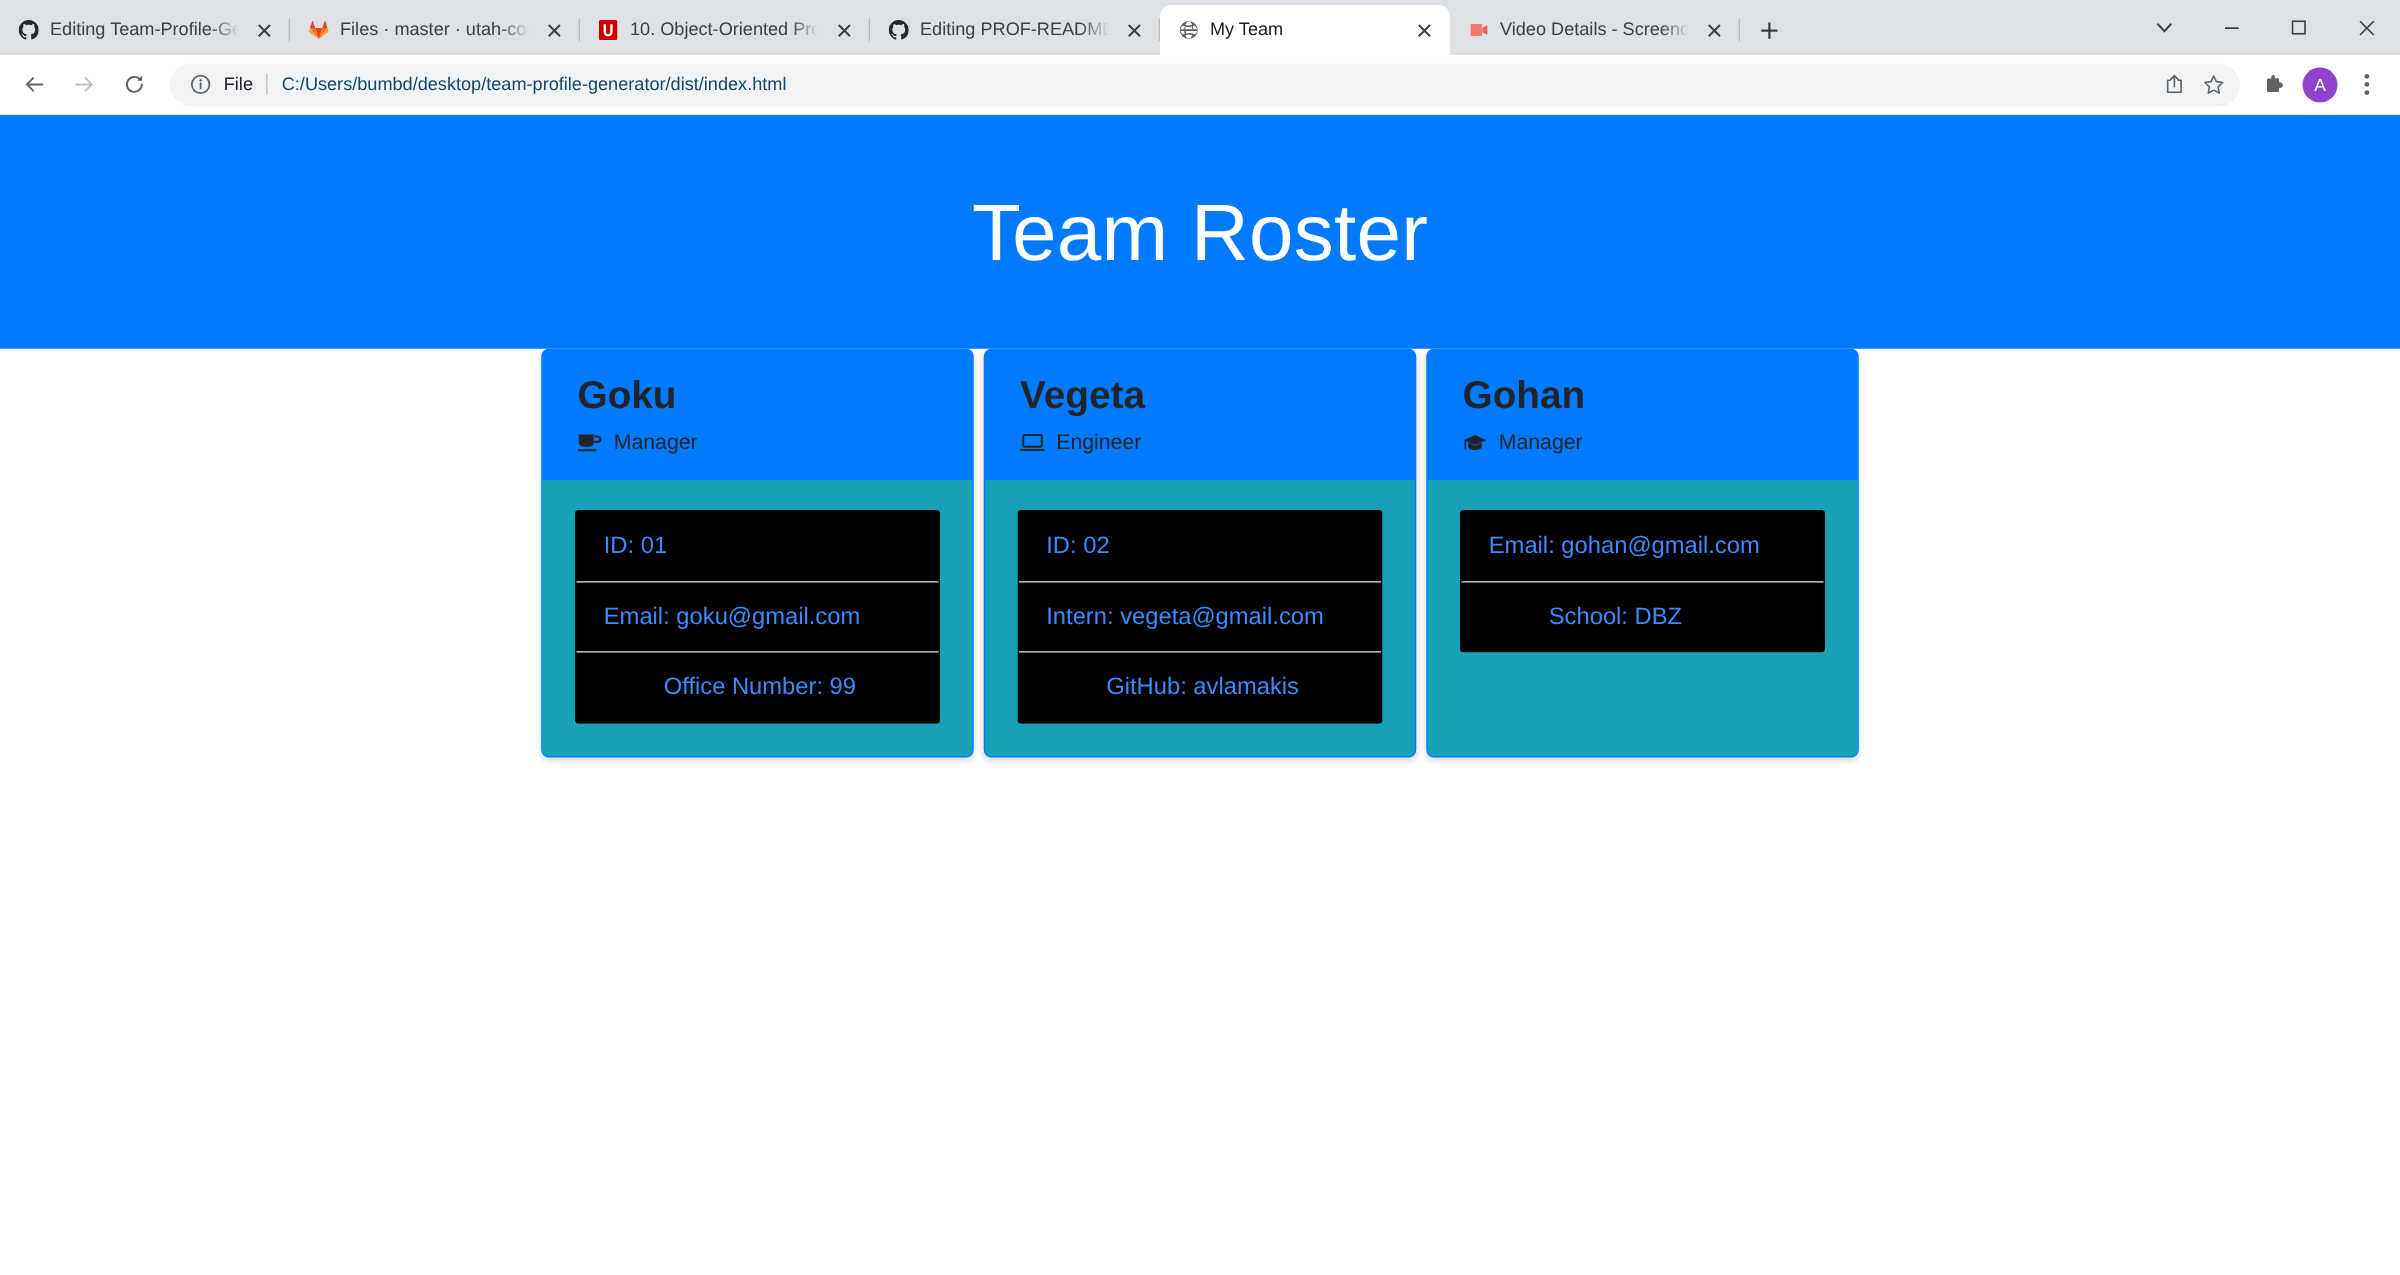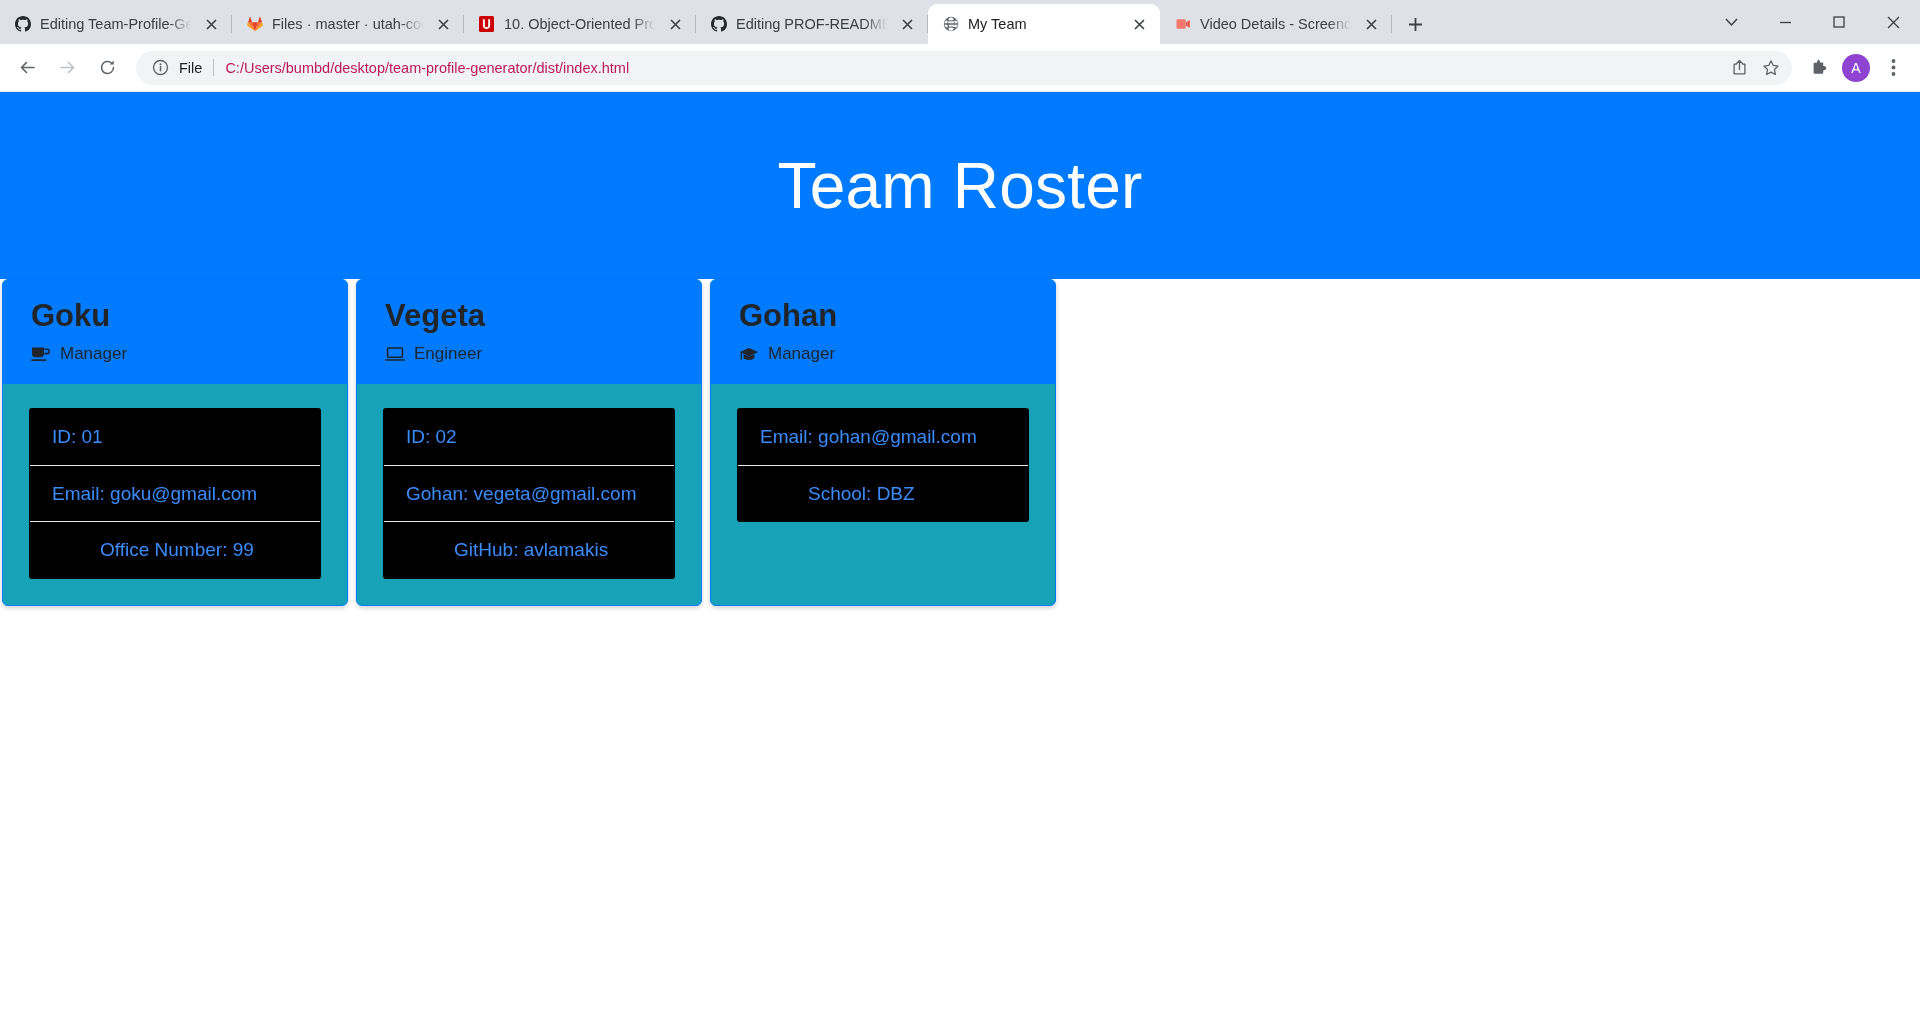--- a/index.html
+++ b/index.html
@@ -101,21 +101,21 @@
     padding: 0 6px 0 14px;
     min-width: 0;
     justify-content: space-between;
   }
   .omni-info { width:20px; height:20px; flex:0 0 20px; color:#5f6368; display:flex; align-items:center; justify-content:center; }
   .omni-scheme {
     font-size: 14.5px; color:#202124; margin-left:9px; white-space:nowrap;
   }
   .omni-div { width:1px; height:17px; background:#bdc1c6; margin:0 11px; flex:0 0 1px; }
   .omni-url {
-    font-size: 14.5px; color:#be185d; white-space:nowrap; overflow:hidden;
+    font-size: 14.5px; color:#0c4a6e; white-space:nowrap; overflow:hidden;
     flex: 1 1 auto; min-width:0;
   }
   .omni-right { display:flex; align-items:center; gap:2px; margin-left:auto; }
   .omni-btn { width:30px;height:30px;border-radius:50%;display:flex;align-items:center;justify-content:center;color:#5f6368;}
   .tb-btn { width:34px;height:34px;border-radius:50%;display:flex;align-items:center;justify-content:center;color:#5f6368;}
   .avatar {
     width: 28px; height: 28px; border-radius:50%;
     background:#8e44d0; color:#fff;
     display:flex;align-items:center;justify-content:center;
     font-size:14px; font-weight:500; margin:0 4px;
@@ -133,20 +133,21 @@
     margin:0;
     color:#ffffff;
     font-size: 64px;
     font-weight: 300;
     letter-spacing: 0.2px;
     line-height: 1;
   }
 
   .cards-row {
     display:flex;
+    justify-content:center;
     gap: 4px;
   }
 
   .card {
     width: 346px;
     background: #17a2b8;
     border: 1px solid #007bff;
     border-radius: 6px;
     box-shadow: 0 2px 5px rgba(0,0,0,0.18);
     overflow: hidden;
@@ -425,21 +426,21 @@
                   <rect x="2.6" y="2" width="14.8" height="9.3" rx="1" fill="none" stroke="#212529" stroke-width="1.6"></rect>
                   <path stroke="#212529" stroke-width="1.7" stroke-linecap="round" d="M.9 14h18.2"></path>
                 </svg>
             </span>
             <span>Engineer</span>
           </div>
         </div>
         <div class="card-body">
           <div class="list-group">
             <div class="list-item">ID: 02</div>
-            <div class="list-item">Gohan: vegeta@gmail.com</div>
+            <div class="list-item">Intern: vegeta@gmail.com</div>
             <div class="list-item">GitHub: avlamakis</div>
           </div>
         </div>
       </div>
 
       <div class="card">
         <div class="card-header">
           <div class="card-name">Gohan</div>
           <div class="card-role">
             <span class="ricon">

